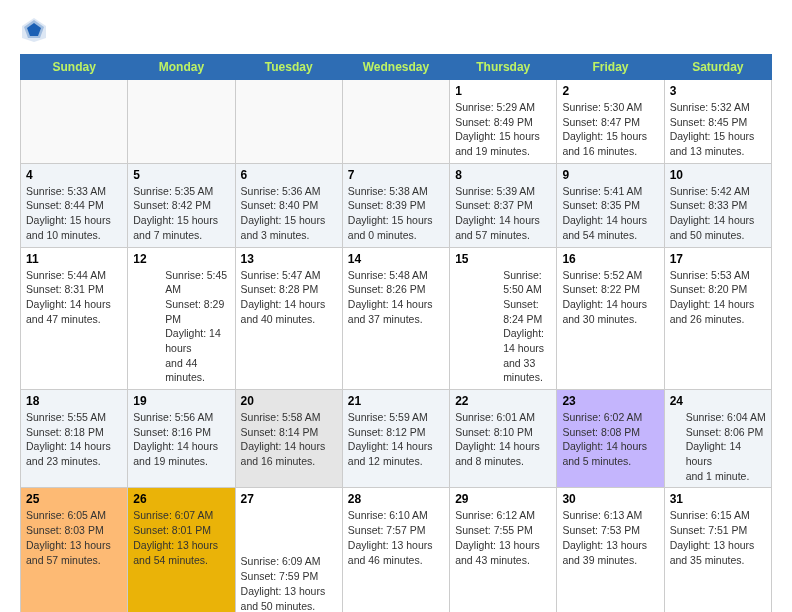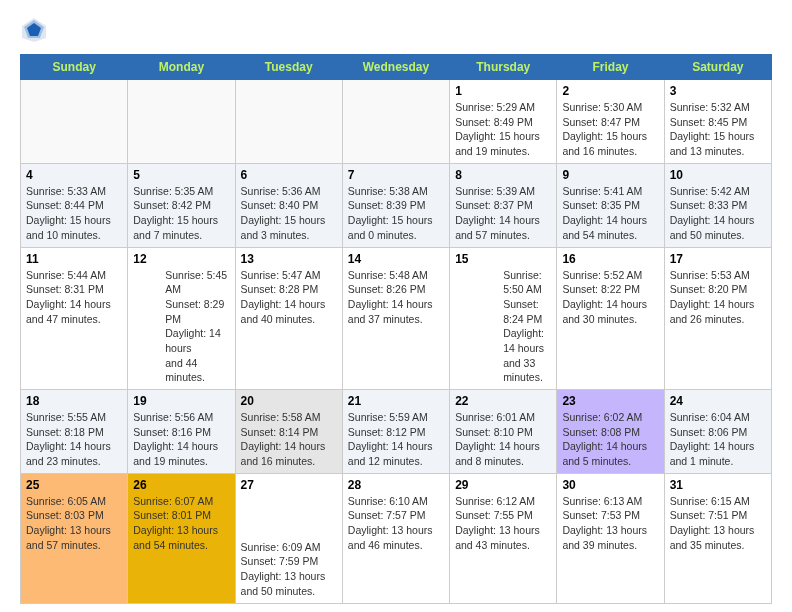--- a/index.html
+++ b/index.html
@@ -297,21 +297,21 @@
         </td>
         <td style="background: #c4b5fd; margin-left: 11px;">
           <span class="day-number">23</span>
           <div class="day-info" style="white-space: pre-line;">Sunrise: 6:02 AM
 Sunset: 8:08 PM
 Daylight: 14 hours
 and 5 minutes.</div>
         </td>
         <td style="background: rgb(240, 244, 248);">
           <span class="day-number">24</span>
-          <div class="day-info" style="white-space: pre-line;">Sunrise: 6:04 AM
+          <div class="day-info" style="white-space: pre-line; margin-left: 16px;">Sunrise: 6:04 AM
 Sunset: 8:06 PM
 Daylight: 14 hours
 and 1 minute.</div>
         </td>
       </tr>
       <tr>
         <td style="background: #fdba74;">
           <span class="day-number">25</span>
           <div class="day-info" style="white-space: pre-line;">Sunrise: 6:05 AM
 Sunset: 8:03 PM

